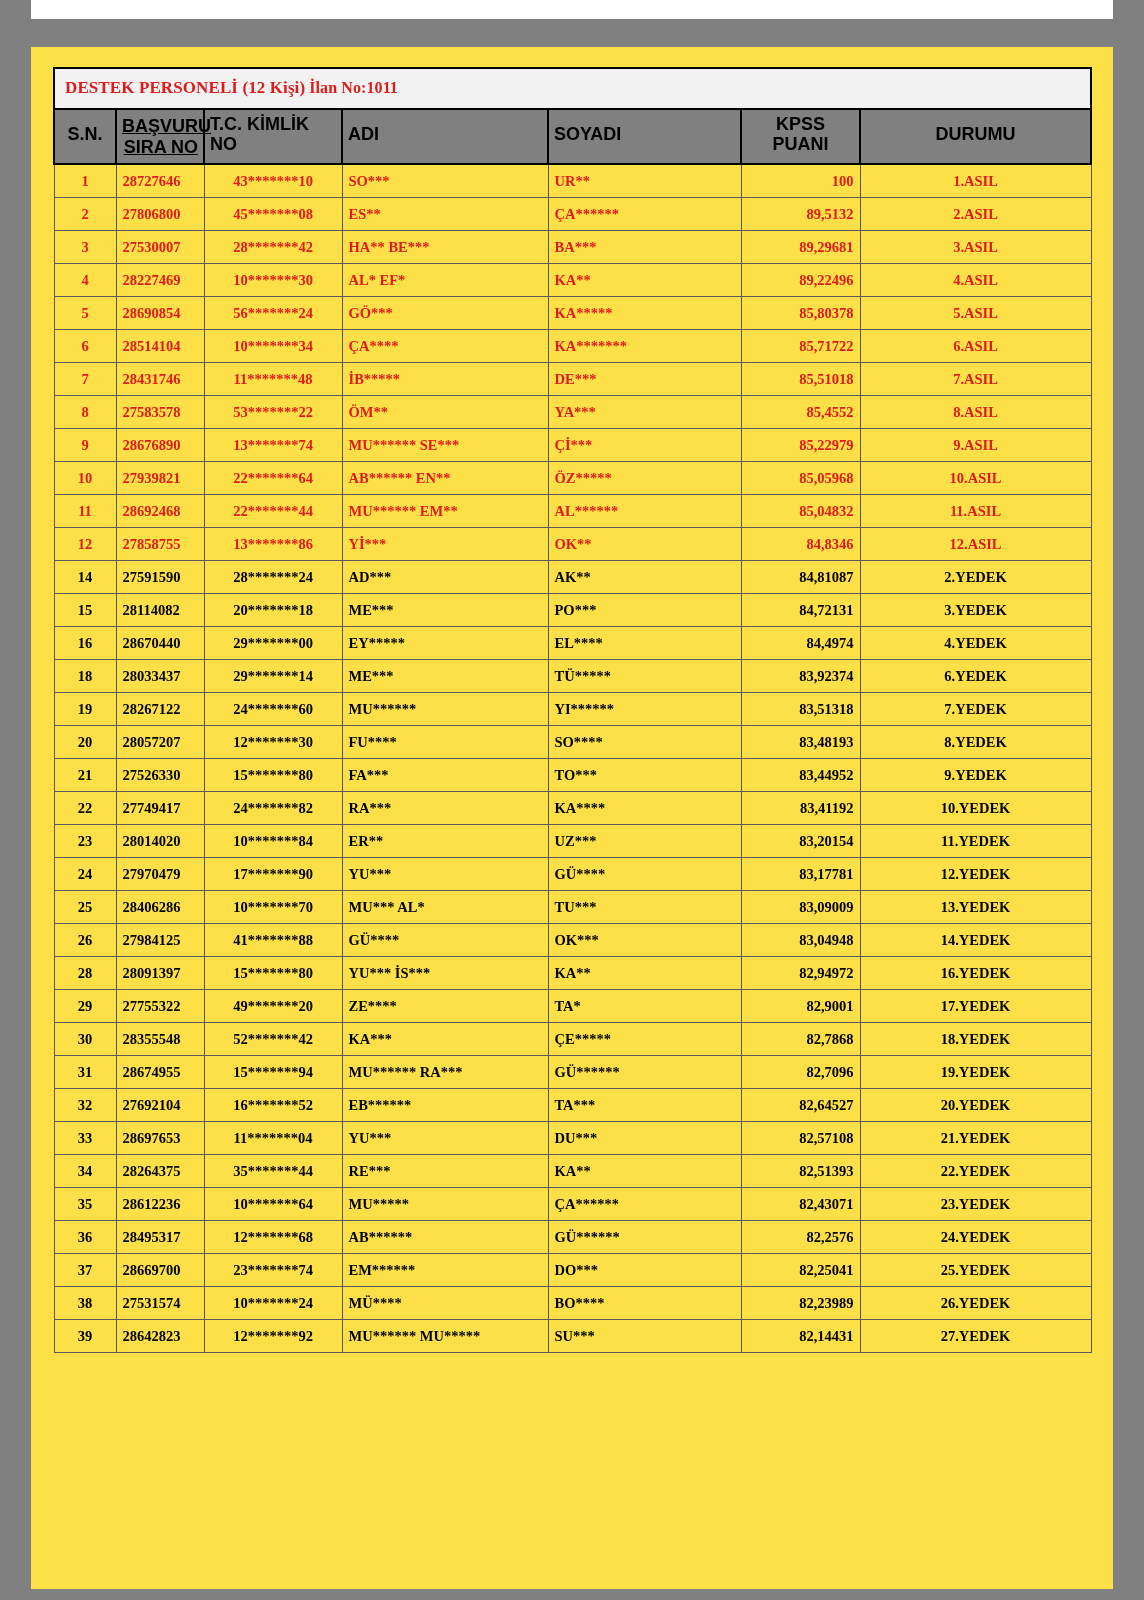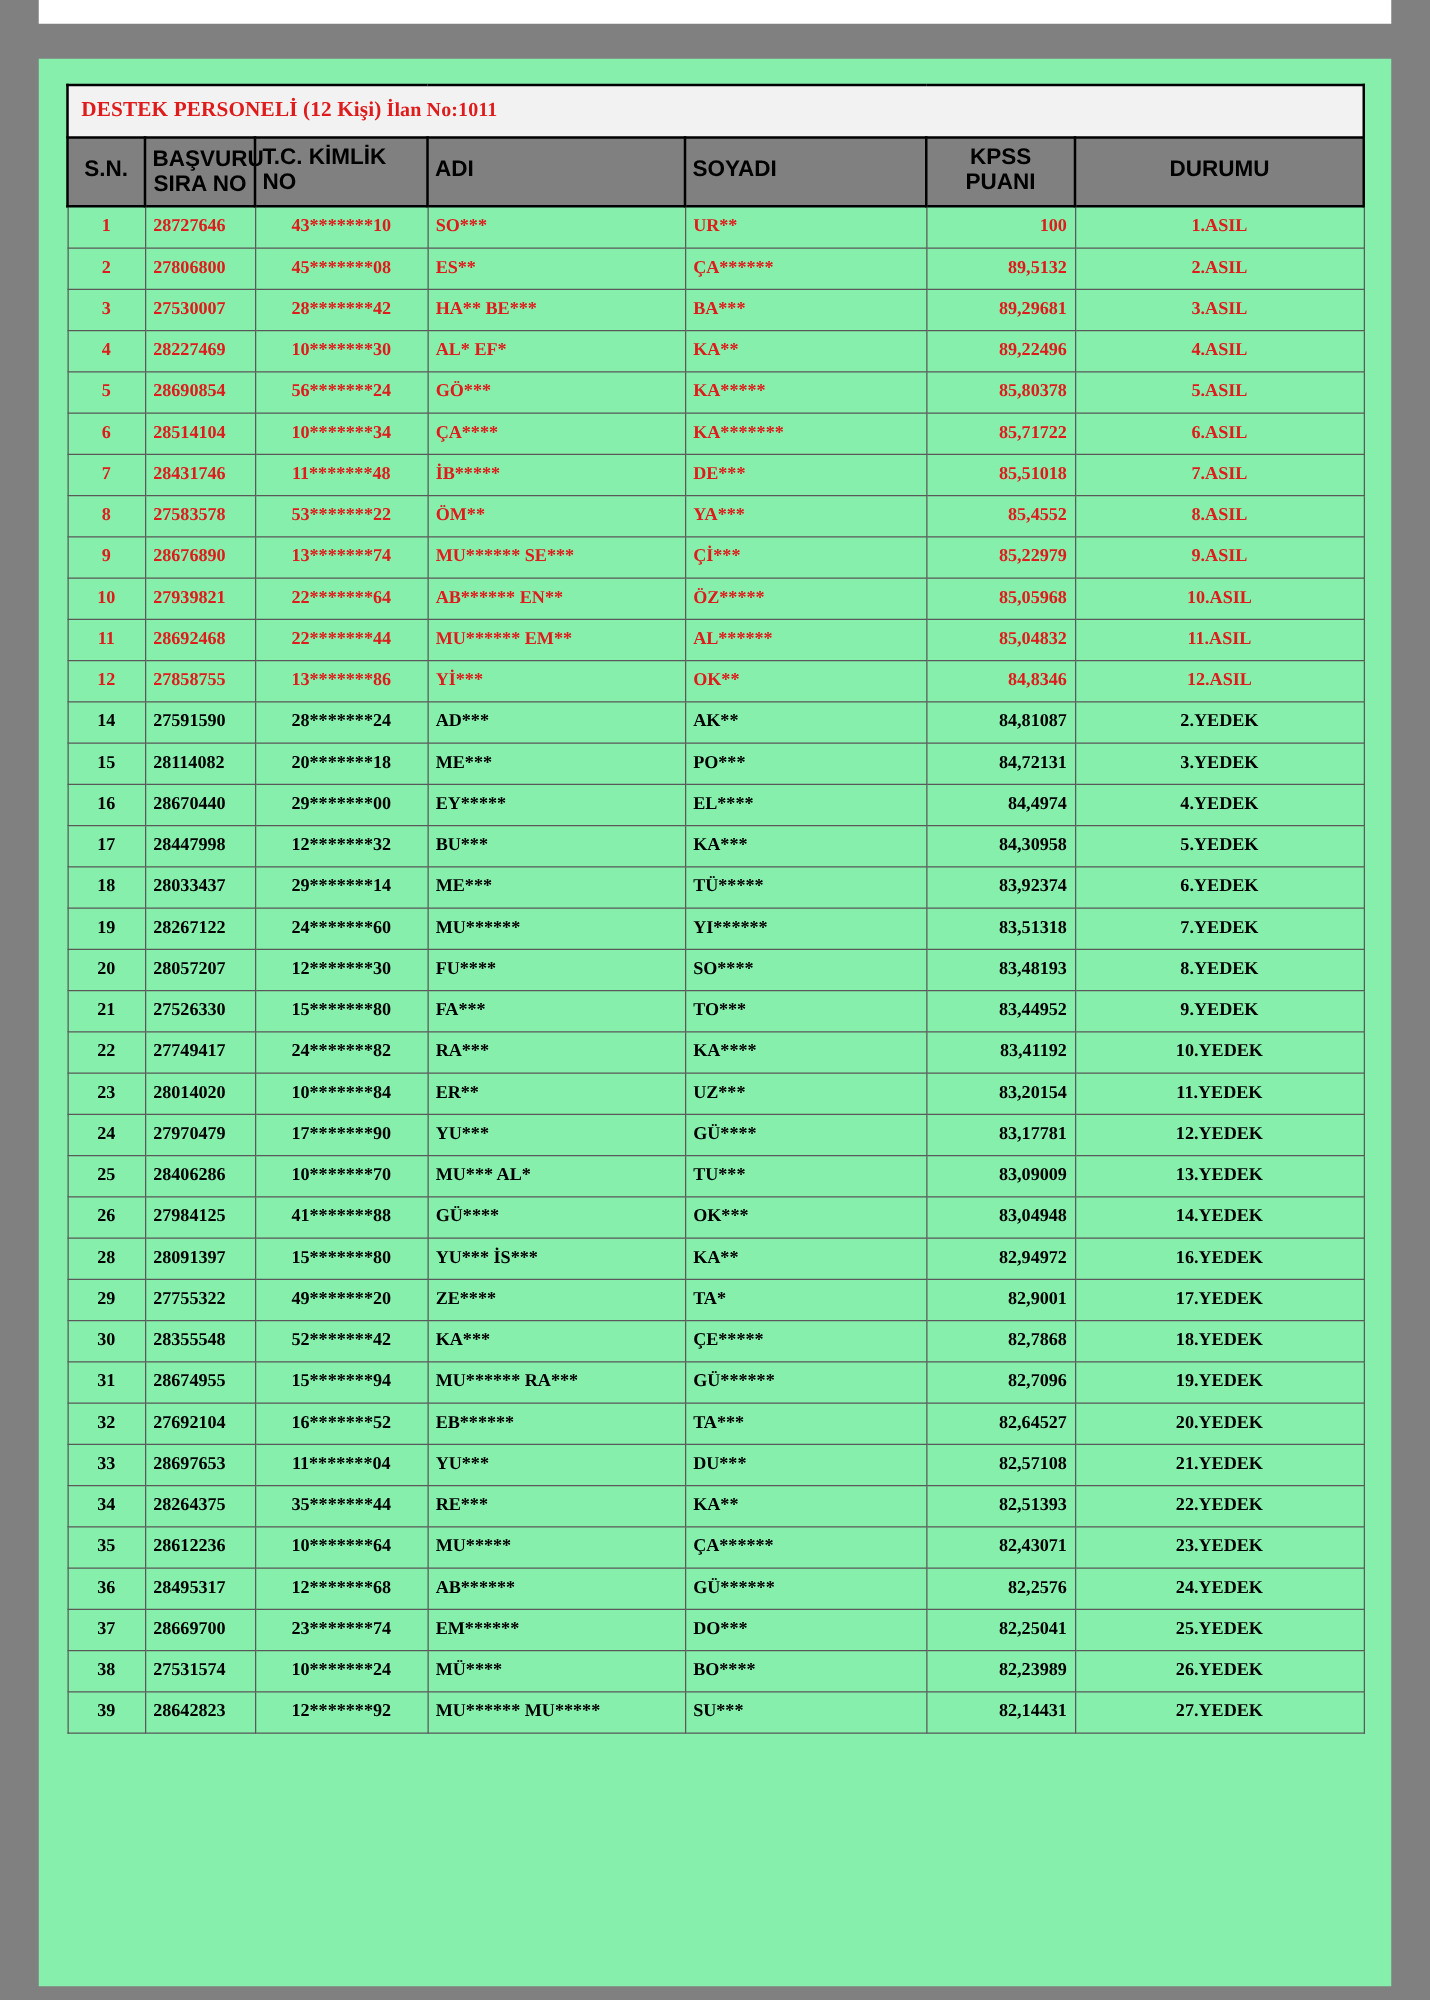--- a/index.html
+++ b/index.html
@@ -24,21 +24,21 @@
     height: 19px;
     background: #ffffff;
   }
 
   .page {
     position: absolute;
     left: 31px;
     top: 47px;
     width: 1082px;
     height: 1542px;
-    background: #86efac;
+    background: #fde047;
     box-sizing: border-box;
   }
 
   .table-wrap {
     position: absolute;
     left: 22px;
     top: 20px;
     width: 1037px;
   }
 
@@ -79,21 +79,21 @@
     border: 2px solid #000000 !important;
     font-family: "Liberation Sans", "DejaVu Sans", sans-serif;
     font-weight: bold;
     font-size: 18px;
     color: #000000;
     height: 48px;
     padding: 0 5px !important;
     line-height: 1.12;
   }
   th.h-sn        { text-align: center; vertical-align: bottom; padding-bottom: 5px !important; }
-  th.h-basvuru   { text-align: center;   vertical-align: middle; }
+  th.h-basvuru   { text-align: right;   vertical-align: middle; text-decoration: underline; }
   th.h-tc        { text-align: left;   vertical-align: bottom; padding-bottom: 5px !important; }
   th.h-adi       { text-align: left;   vertical-align: bottom; padding-bottom: 5px !important; }
   th.h-soyadi    { text-align: left;   vertical-align: bottom; padding-bottom: 5px !important; }
   th.h-kpss      { text-align: center; vertical-align: bottom; padding-bottom: 5px !important; }
   th.h-durumu    { text-align: center; vertical-align: bottom; padding-bottom: 5px !important; }
 
   .hdr-stack { display: block; }
 
   
   tbody td {
@@ -293,29 +293,20 @@
           <tr class="yedek">
             <td class="c-sn">16</td>
             <td class="c-basvuru">28670440</td>
             <td class="c-tc">29*******00</td>
             <td class="c-adi">EY*****</td>
             <td class="c-soyadi">EL****</td>
             <td class="c-kpss">84,4974</td>
             <td class="c-durumu">4.YEDEK</td>
           </tr>
           <tr class="yedek">
-            <td class="c-sn">17</td>
-            <td class="c-basvuru">28447998</td>
-            <td class="c-tc">12*******32</td>
-            <td class="c-adi">BU***</td>
-            <td class="c-soyadi">KA***</td>
-            <td class="c-kpss">84,30958</td>
-            <td class="c-durumu">5.YEDEK</td>
-          </tr>
-          <tr class="yedek">
             <td class="c-sn">18</td>
             <td class="c-basvuru">28033437</td>
             <td class="c-tc">29*******14</td>
             <td class="c-adi">ME***</td>
             <td class="c-soyadi">TÜ*****</td>
             <td class="c-kpss">83,92374</td>
             <td class="c-durumu">6.YEDEK</td>
           </tr>
           <tr class="yedek">
             <td class="c-sn">19</td>

